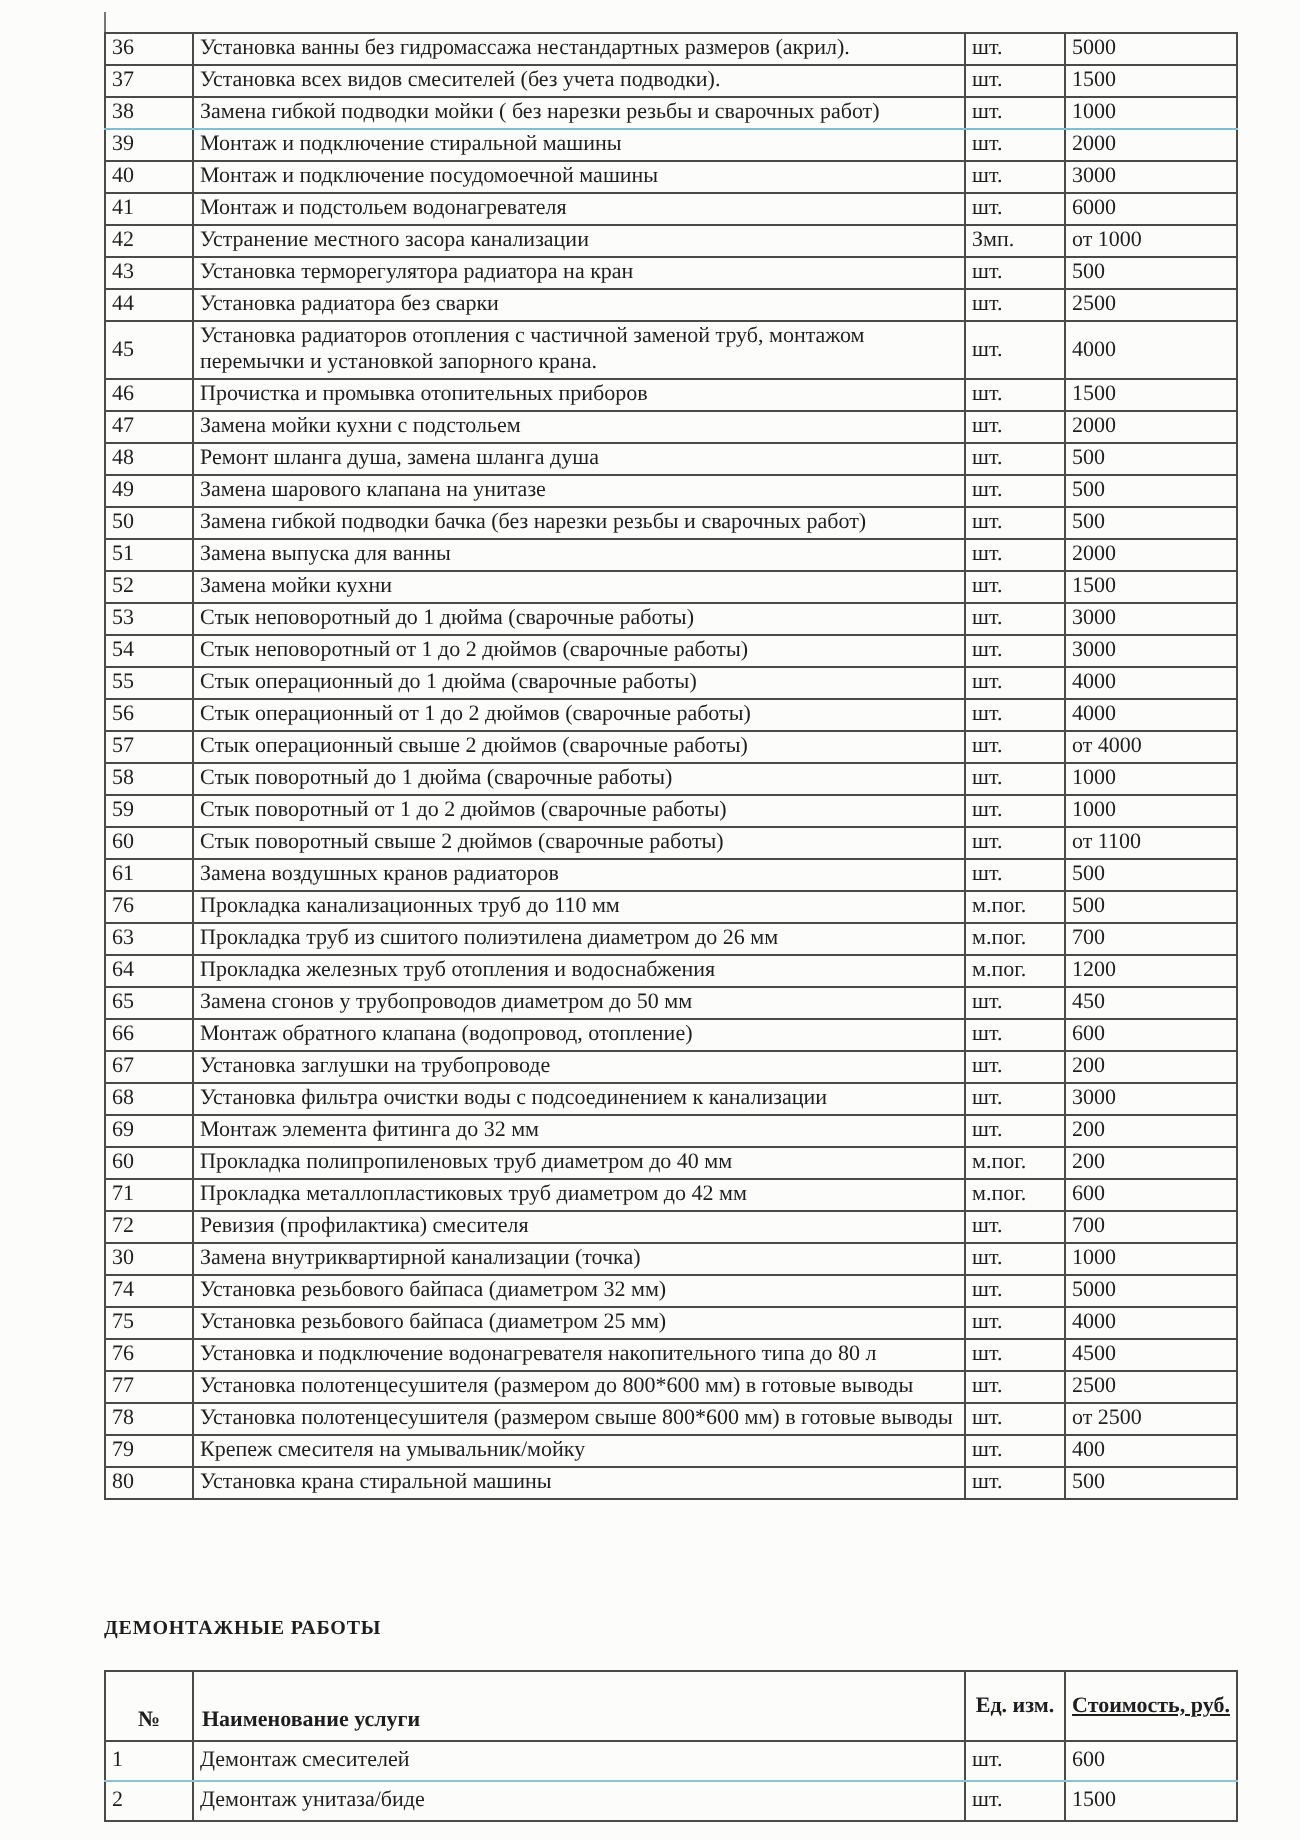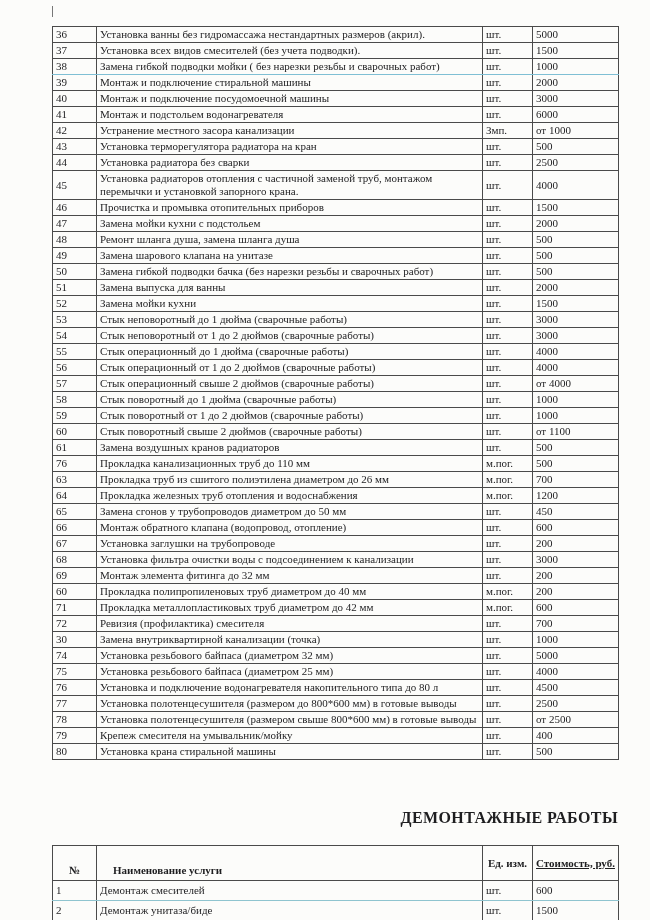--- a/index.html
+++ b/index.html
@@ -18,21 +18,20 @@
   
   .top-stub {
     position: absolute; left: 52px; top: 6px;
     width: 1px; height: 11px; background: #777;
   }
 
   table.price {
     border-collapse: collapse;
     table-layout: fixed;
     width: 566px;
-    margin-top: 10px;
   }
   table.price td, table.price th {
     border: 1px solid #4a4a4a;
     font-size: 11px;
     line-height: 13px;
     padding: 1px 3px;
     overflow: hidden;
     vertical-align: middle;
     font-weight: normal;
     text-align: left;
@@ -51,34 +50,34 @@
 
   
   #main-table tbody tr:nth-child(3) td { border-bottom-color: #7fbfd4; }
 
   .main-table-wrap {
     position: absolute; top: 16px; left: 52px;
   }
 
   .section-heading {
     position: absolute; top: 809px; left: 52px; width: 566px;
-    text-align: right;
-    font-size: 16px; font-weight: bold;
+    text-align: left;
+    font-size: 10px; font-weight: bold;
     letter-spacing: 0.4px;
   }
 
   .demolition-table-wrap {
     position: absolute; top: 835px; left: 52px;
   }
   #demolition-table thead th {
     font-weight: bold;
     height: 30px;
   }
   #demolition-table th.num  { text-align: center; vertical-align: bottom; padding-bottom: 3px; }
-  #demolition-table th.name { vertical-align: bottom; padding-left: 16px; padding-bottom: 3px; }
+  #demolition-table th.name { vertical-align: bottom; padding-left: 4px; padding-bottom: 3px; }
   #demolition-table th.unit { text-align: center; vertical-align: middle; }
   #demolition-table th.price{ text-align: center; vertical-align: middle; text-decoration: underline; }
   #demolition-table tbody tr { height: 20px; }
   
   #demolition-table tbody tr:nth-child(1) td { border-bottom-color: #8fc4cf; }
 </style>
 </head>
 <body>
 
 <div class="page">

